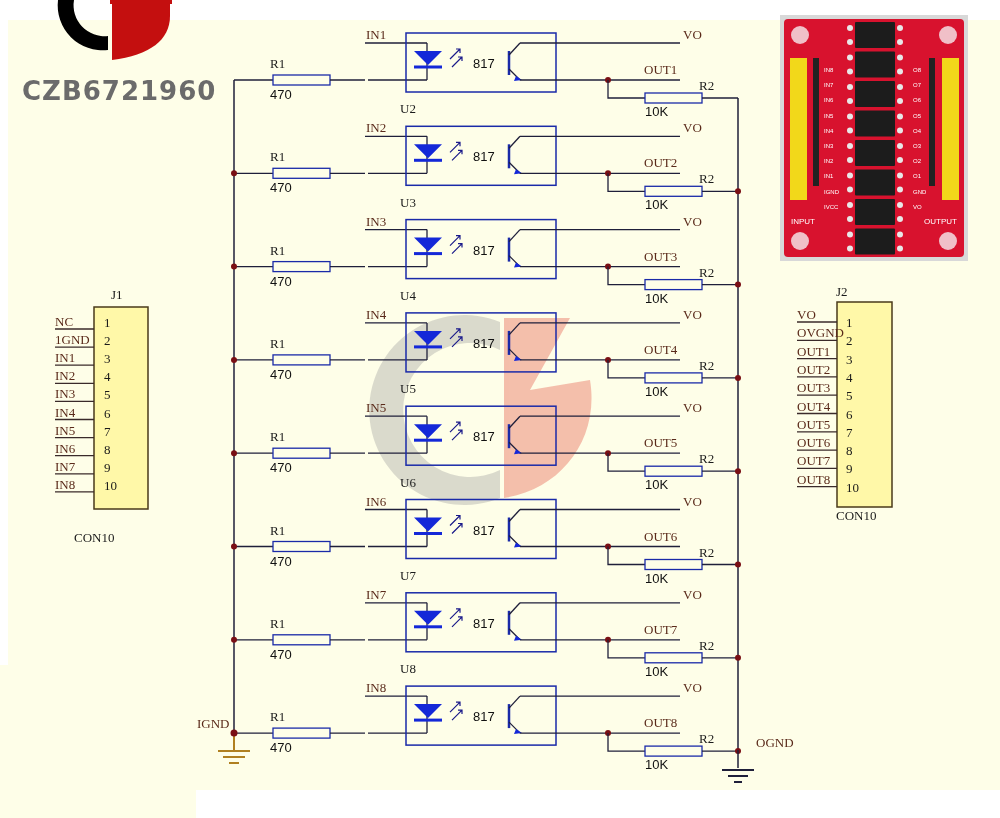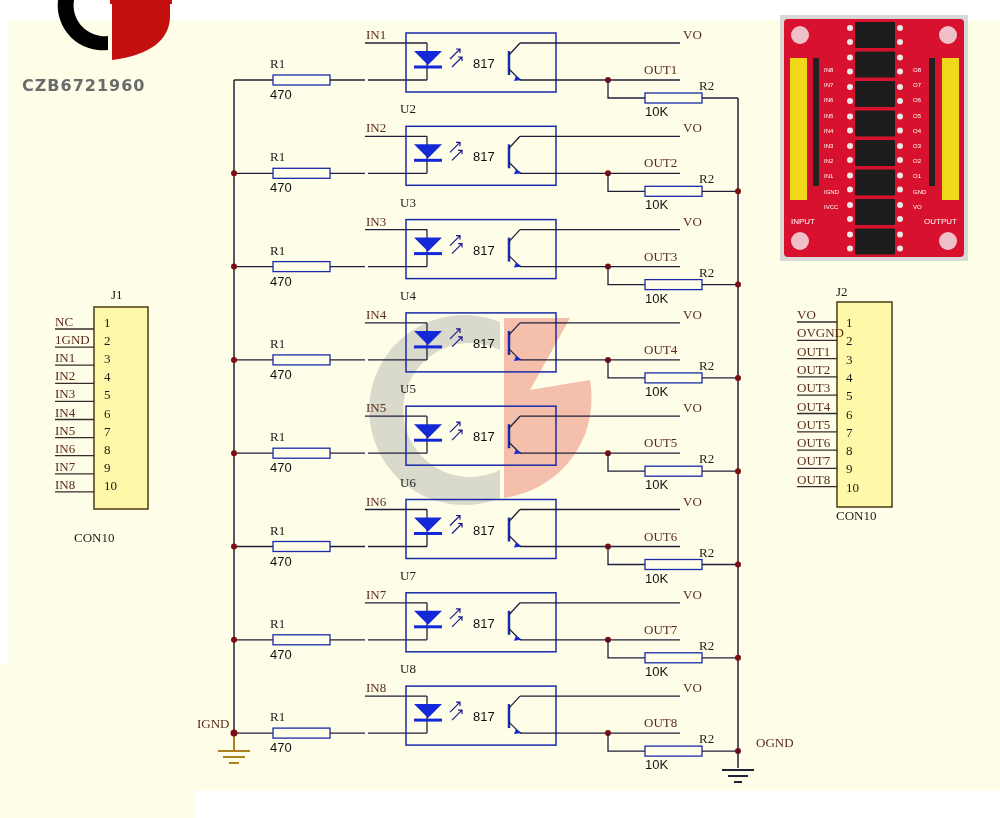--- a/index.html
+++ b/index.html
@@ -3,21 +3,21 @@
 <meta charset="utf-8">
 <style>
   html, body { margin: 0; padding: 0; }
   body { width: 1000px; height: 818px; background: #ffffff; position: relative; overflow: hidden;
          font-family: "Liberation Serif", serif; }
   #canvas { position: absolute; left: 0; top: 0; width: 1000px; height: 818px; }
   .sch-text { font-family: "Liberation Serif", serif; font-size: 13px; fill: #5a2a1a; }
   .sch-num { font-family: "Liberation Serif", serif; font-size: 13px; fill: #1a1a1a; }
   .part { font-family: "Liberation Sans", sans-serif; font-size: 13px; fill: #111; }
   .brand-text { position: absolute; left: 22px; top: 76px; font-family: "DejaVu Sans", sans-serif;
-                font-weight: bold; font-size: 16px; color: #6b6b6b; letter-spacing: 1px; }
+                font-weight: bold; font-size: 26px; color: #6b6b6b; letter-spacing: 1px; }
 </style>
 </head>
 <body>
 
 <svg id="canvas" viewBox="0 0 1000 818" xmlns="http://www.w3.org/2000/svg">
 
   <rect x="8" y="20" width="992" height="770" fill="#fefee8"></rect>
   <rect x="0" y="665" width="196" height="153" fill="#fefee8"></rect>
 
   <g opacity="1">

